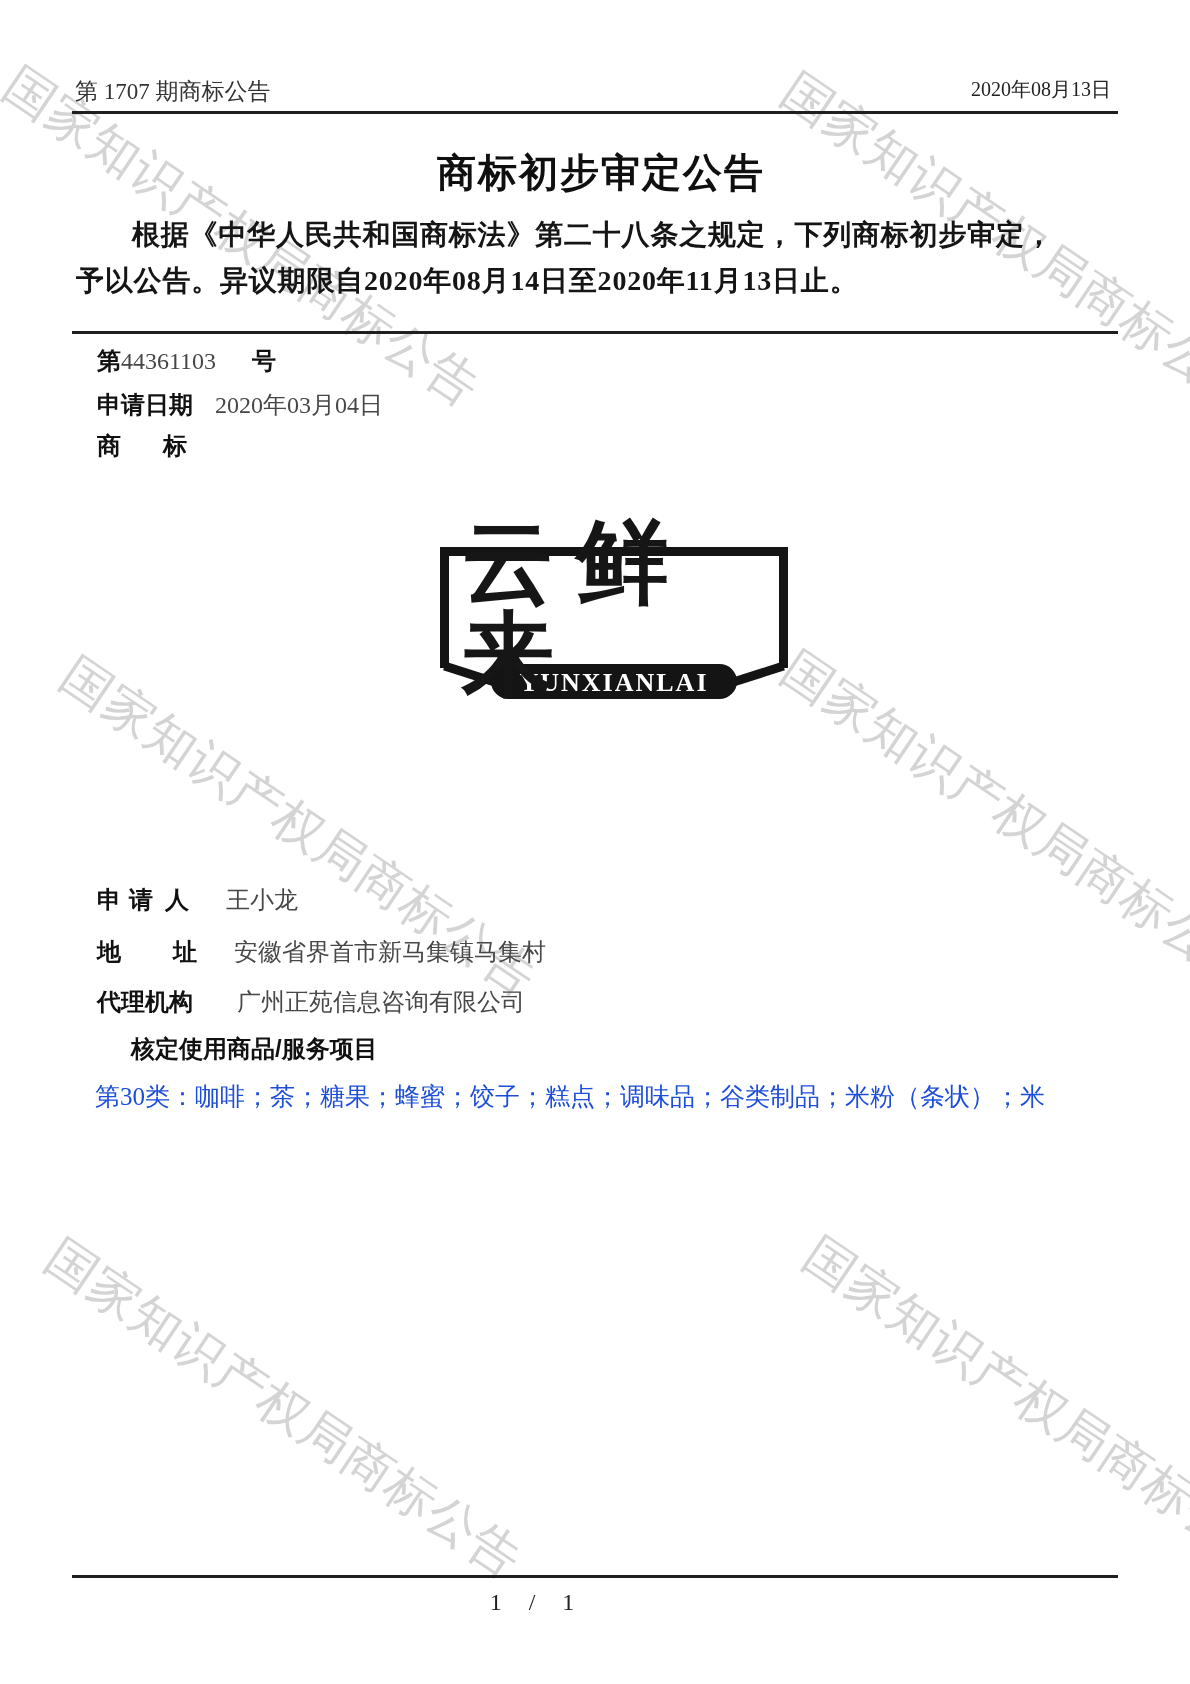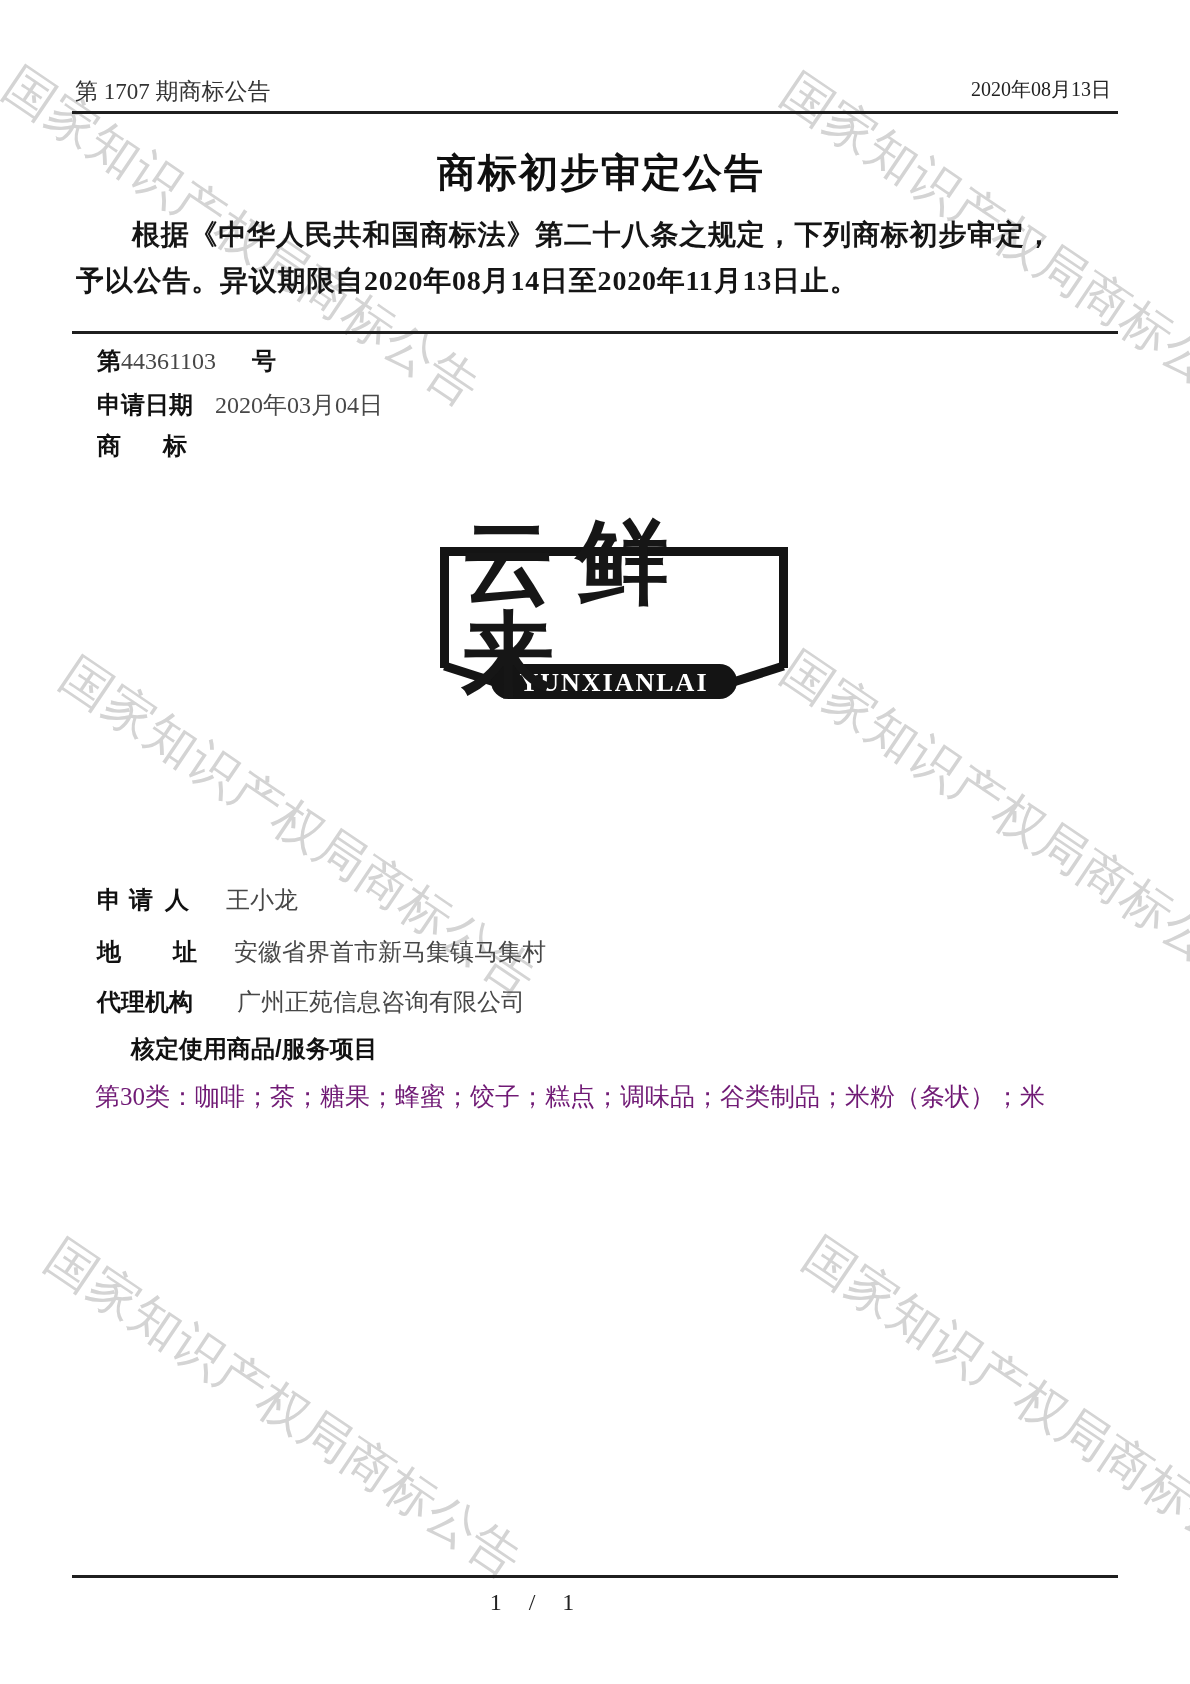--- a/index.html
+++ b/index.html
@@ -69,21 +69,21 @@
   }
   .row-number{top:345px;}
   .row-appdate{top:389px;}
   .row-mark{top:430px;}
   .row-applicant{top:884px;}
   .row-address{top:936px;}
   .row-agency{top:986px;align-items:flex-end;}
   .row-goods-heading{top:1033px;left:95px;margin-left:36px;}
   .goods-line{
     position:absolute;left:95px;top:1080px;width:1000px;
-    font-size:25px;color:#701a75;
+    font-size:25px;color:#1d4ed8;
   }
   .g40{} .g36{margin-left:36px;} .g53{margin-left:22px;}
   .g42{margin-left:42px;} .g8{margin-left:8px;} .g12{margin-left:12px;}
   .g37{margin-left:37px;} .g52{margin-left:52px;} .g28{margin-left:44px;}
   
   .logo{position:absolute;left:440px;top:547px;width:348px;height:156px;}
   .logo svg{position:absolute;left:0;top:0;}
   .logo-cn{
     position:absolute;left:0;top:0;width:302px;height:124px;
     display:flex;align-items:center;justify-content:center;

